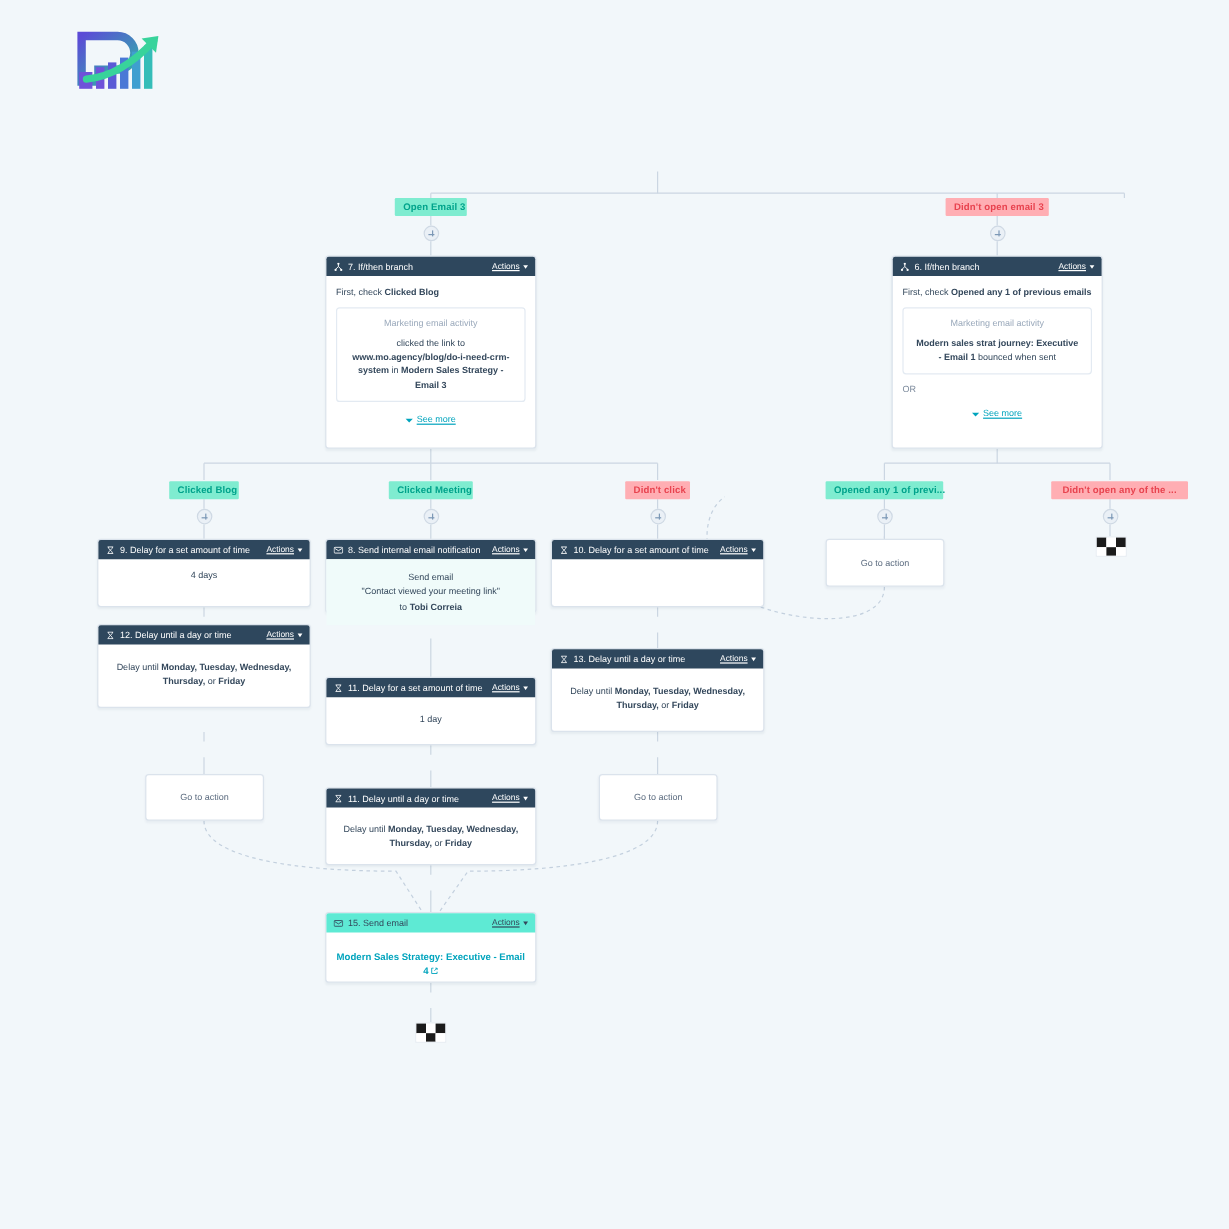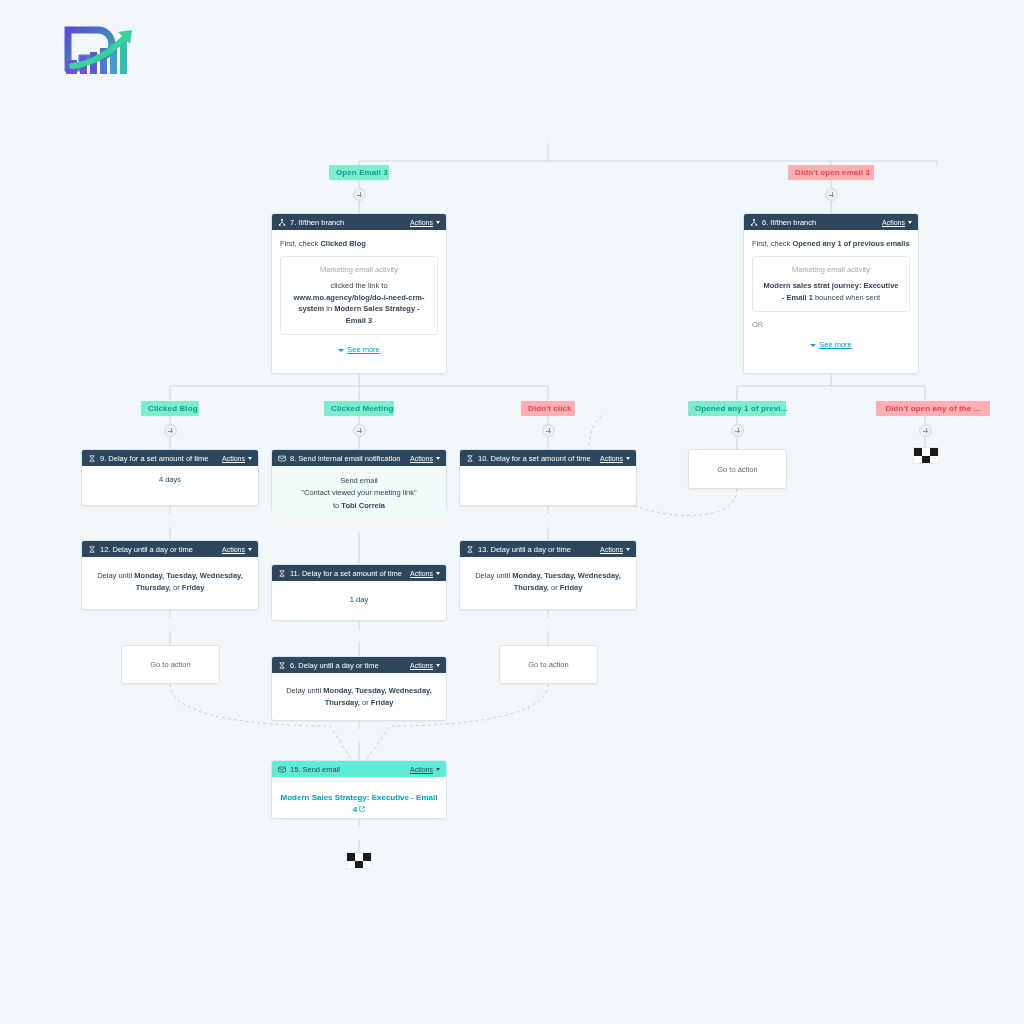--- a/index.html
+++ b/index.html
@@ -350,21 +350,21 @@
         <path d="M1,1 h6 M1,8 h6 M1.6,1 C1.6,3.3 6.4,5.7 6.4,8 M6.4,1 C6.4,3.3 1.6,5.7 1.6,8" stroke="#fff" stroke-width=".9" fill="none"></path>
       </svg>
       <span class="head-title">10. Delay for a set amount of time</span>
       <span class="actions">
         <span>Actions</span>
         <i class="caret"></i>
       </span>
     </div>
   </div>
 
-  <div class="card" style="left:81px;top:540px;width:178px;height:70px;">
+  <div class="card" style="left:81px;top:520px;width:178px;height:70px;">
     <div class="card-head">
       <svg class="head-ico" viewBox="0 0 8 9">
         <path d="M1,1 h6 M1,8 h6 M1.6,1 C1.6,3.3 6.4,5.7 6.4,8 M6.4,1 C6.4,3.3 1.6,5.7 1.6,8" stroke="#fff" stroke-width=".9" fill="none"></path>
       </svg>
       <span class="head-title">12. Delay until a day or time</span>
       <span class="actions">
         <span>Actions</span>
         <i class="caret"></i>
       </span>
     </div>
@@ -403,21 +403,21 @@
     <div class="card-body" style="padding:13px 10px 0;line-height:1.6;">
       <span>Delay until </span><span class="b">Monday, Tuesday, Wednesday, Thursday,</span><span> or </span><span class="b">Friday</span>
     </div>
   </div>
 
   <div class="card" style="left:271px;top:656px;width:176px;height:65px;">
     <div class="card-head">
       <svg class="head-ico" viewBox="0 0 8 9">
         <path d="M1,1 h6 M1,8 h6 M1.6,1 C1.6,3.3 6.4,5.7 6.4,8 M6.4,1 C6.4,3.3 1.6,5.7 1.6,8" stroke="#fff" stroke-width=".9" fill="none"></path>
       </svg>
-      <span class="head-title">6. Delay until a day or time</span>
+      <span class="head-title">11. Delay until a day or time</span>
       <span class="actions">
         <span>Actions</span>
         <i class="caret"></i>
       </span>
     </div>
     <div class="card-body" style="padding:12px 10px 0;line-height:1.6;">
       <span>Delay until </span><span class="b">Monday, Tuesday, Wednesday, Thursday,</span><span> or </span><span class="b">Friday</span>
     </div>
   </div>
 

